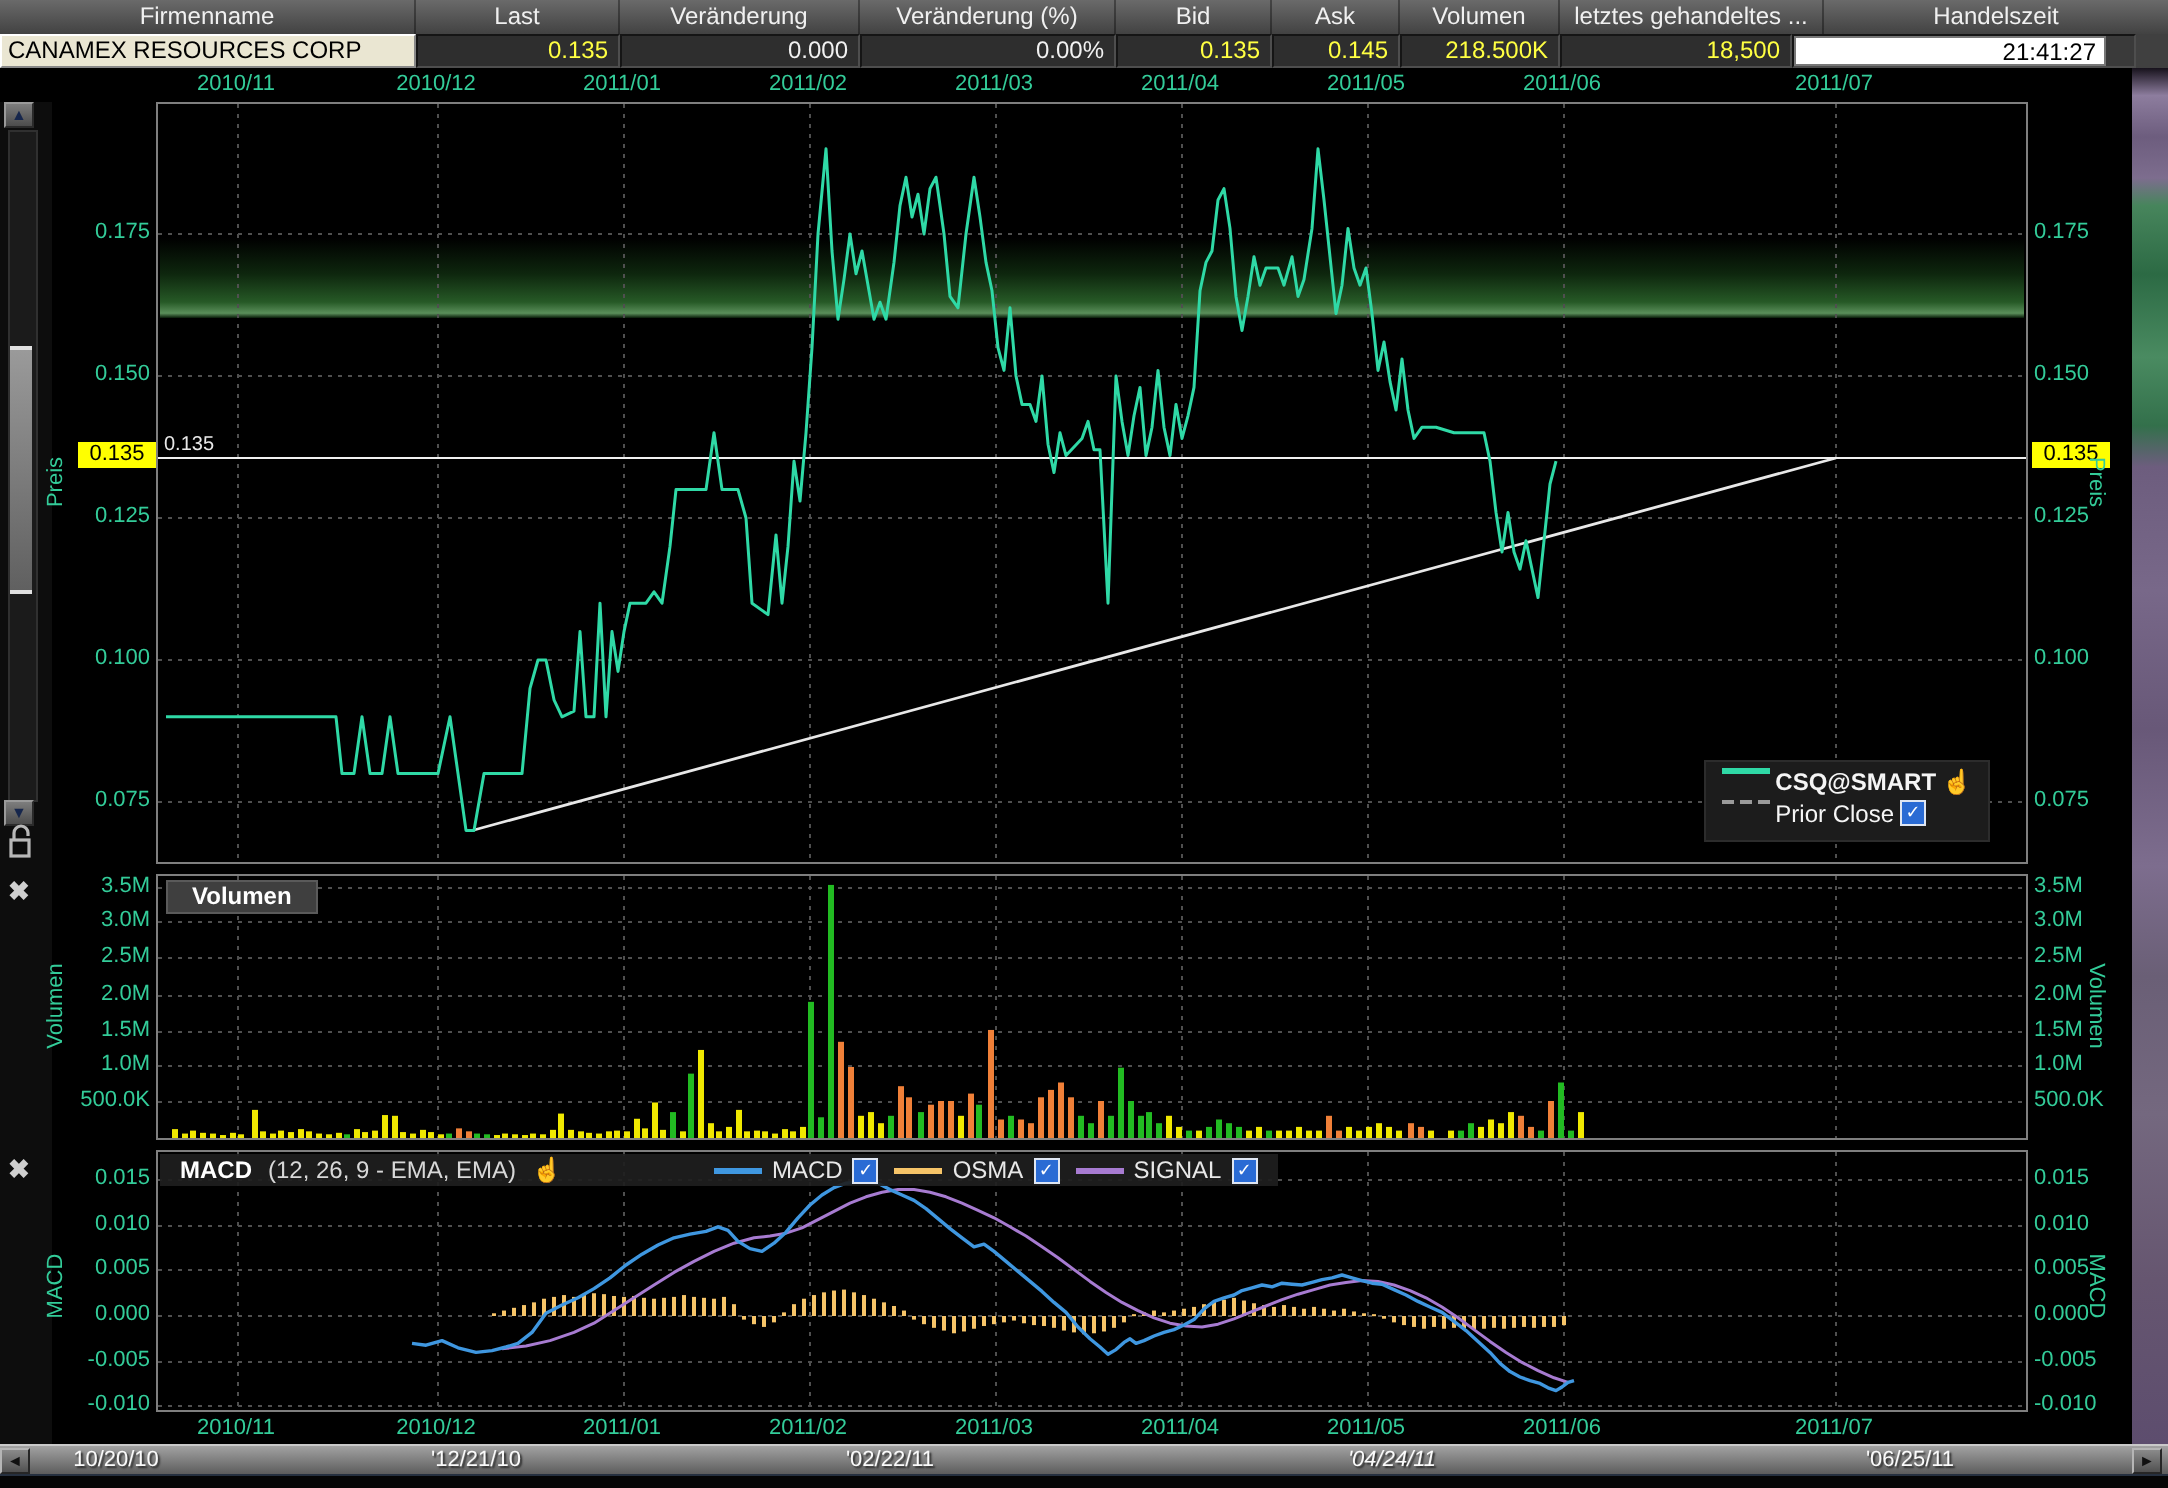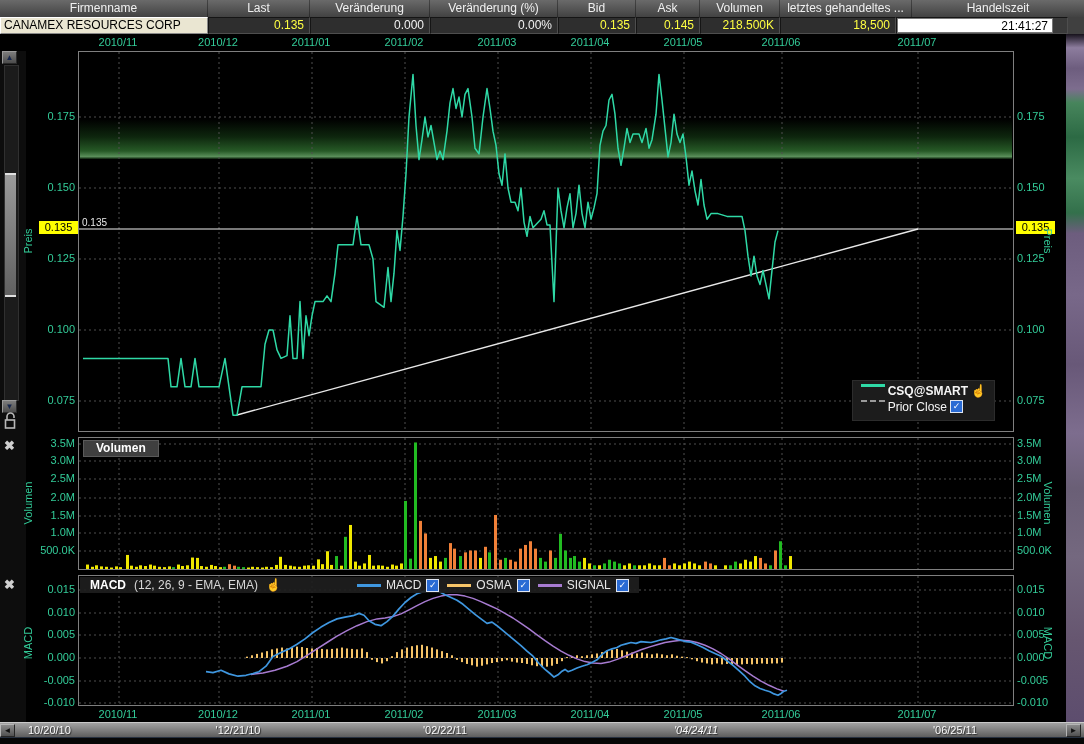--- a/index.html
+++ b/index.html
@@ -81,21 +81,21 @@
       #2c6a44 15%,#4a8b61 21%,#33704b 26%,#6d5d7e 29%,#786889 38%,#685878 48%,#7d6d8e 58%,
       #6a5f76 66%,#74687f 76%,#665670 88%,#5d4d6e 100%);}
   
   #hscroll{position:absolute;left:0;top:722px;width:1084px;height:15px;
       background:linear-gradient(#a2a2a2,#5d5d5d);border-top:1px solid #c9c9c9;box-sizing:border-box;}
   .hsbtn{position:absolute;top:1px;width:15px;height:13px;background:linear-gradient(#8a8a8a,#515151);
       border:1px solid;border-color:#b5b5b5 #262626 #262626 #b5b5b5;color:#111;font-size:8px;
       line-height:12px;text-align:center;box-sizing:border-box;}
   .hdate{position:absolute;top:0;font-size:11px;color:#fafafa;line-height:15px;
       text-shadow:1px 1px 1px #2a2a2a;width:80px;margin-left:-40px;text-align:center;}
-  .hdate.first{margin-left:10px;text-align:left;}
+  .hdate.first{margin-left:0;text-align:center;}
   #bottomstrip{position:absolute;left:0;top:737px;width:1084px;height:7px;background:#060606;
       border-top:1px solid #26303f;}
 </style>
 </head>
 <body>
 
 <div id="app">
 
   <div class="qrow" id="qhead">
     <div class="cell" style="width:208px">Firmenname</div>

